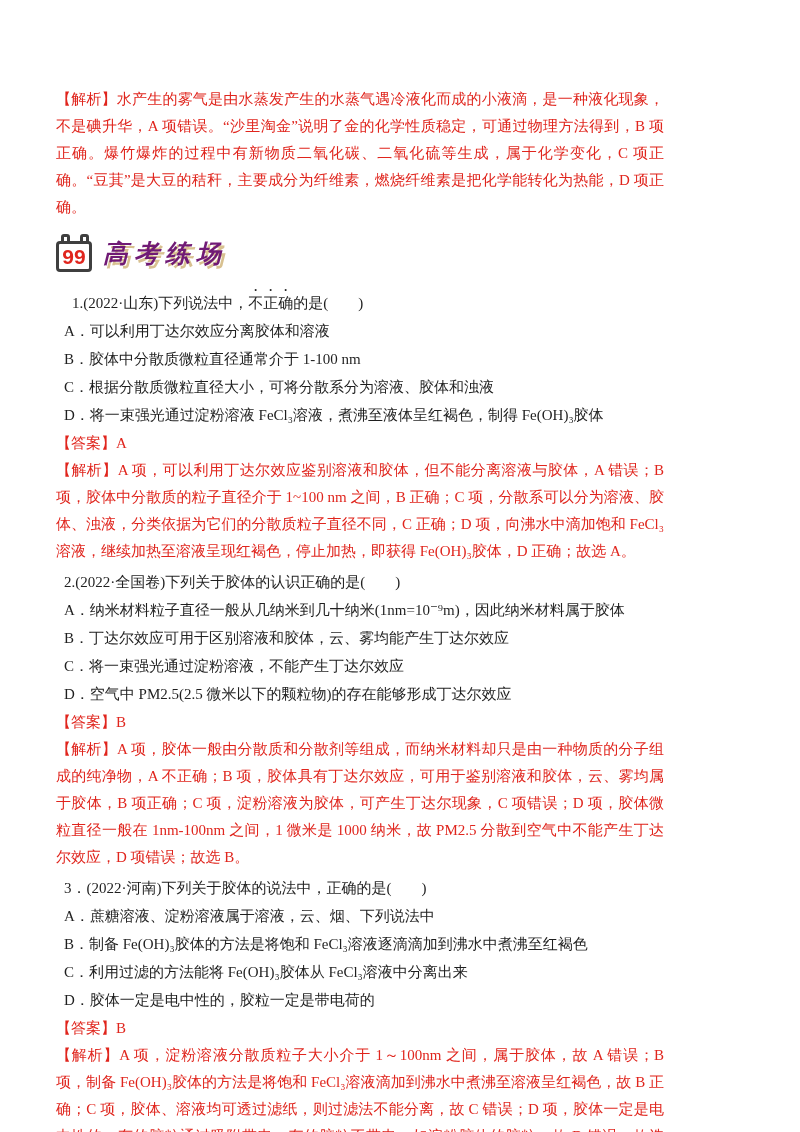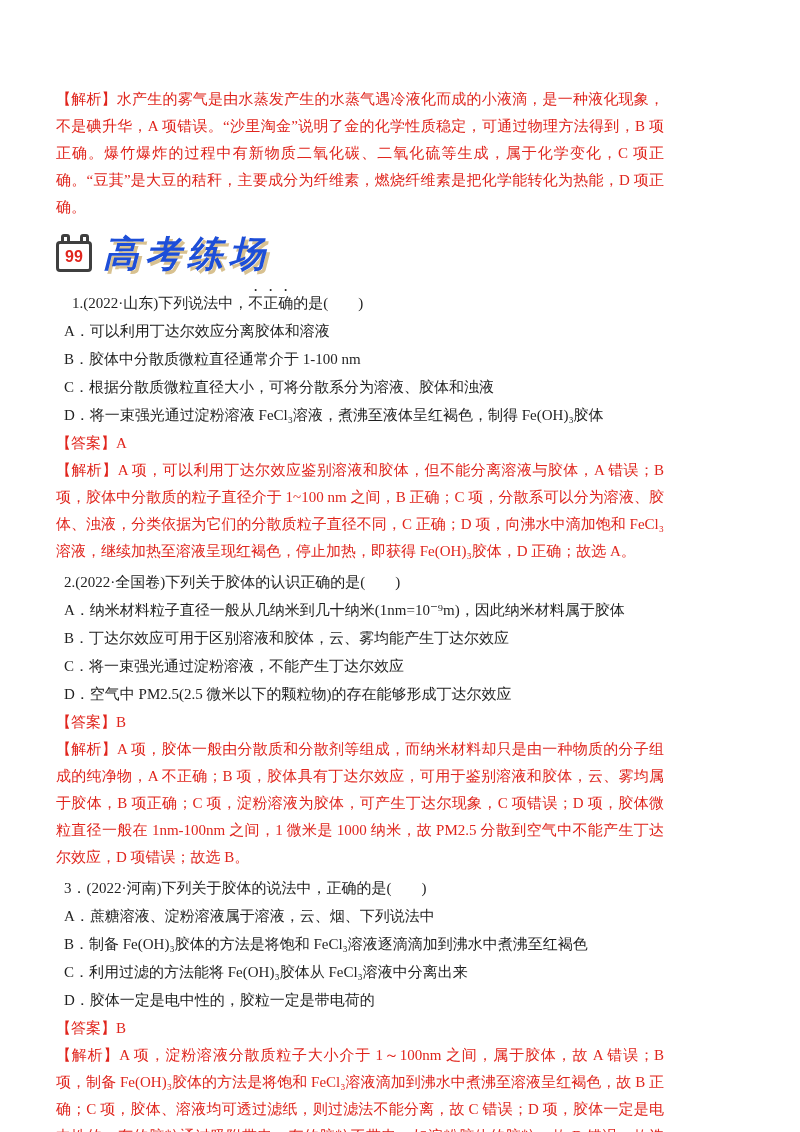--- a/index.html
+++ b/index.html
@@ -43,28 +43,28 @@
     border: 3px solid #3f3f3f; border-radius: 3px; background: #ffffff;
   }
   .cal-ring.left { left: 5px; }
   .cal-ring.right { right: 5px; }
   .cal-body {
     position: absolute; left: 0; top: 7px; width: 36px; height: 31px;
     border: 3px solid #3f3f3f; border-radius: 4px; background: #ffffff;
     display: flex; align-items: center; justify-content: center;
   }
   .cal-num {
-    color: #e0251d; font-weight: bold; font-size: 16px;
+    color: #e0251d; font-weight: bold; font-size: 21px;
     font-family: "Liberation Sans", sans-serif; letter-spacing: 0px;
   }
   .section-title {
-    font-size: 36px;
+    font-size: 25px;
     font-weight: bold;
     font-style: italic;
-    color: #1d4ed8;
+    color: #701a75;
     letter-spacing: 6px;
     text-shadow: 3px 3px 0 #d8c190;
     line-height: 46px;
     white-space: nowrap;
   }
   .stem { padding-left: 8px; }
   .stem.first { padding-left: 16px; }
   .option { padding-left: 8px; line-height: 28px; }
   .answer-line { line-height: 28px; }
   .emph {

